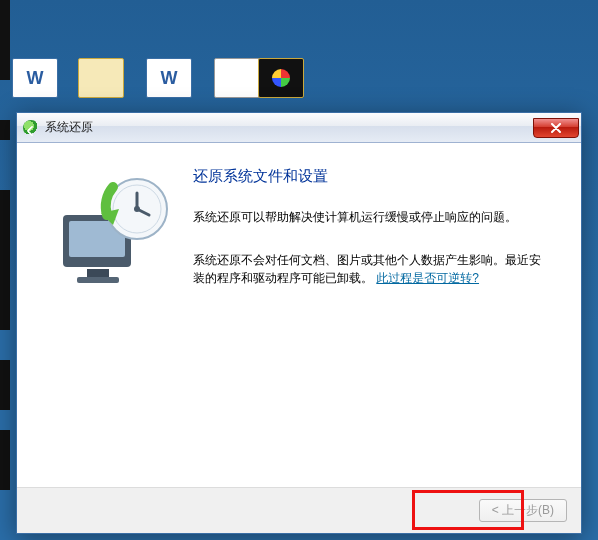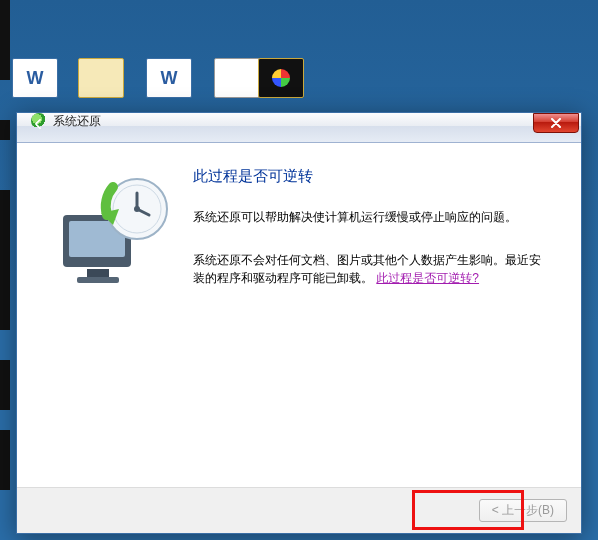--- a/index.html
+++ b/index.html
@@ -56,22 +56,22 @@
     left: 16px; top: 112px;
     width: 566px; height: 422px;
     background: #fff;
     border: 1px solid #3a6ea5;
     box-shadow: 0 4px 24px rgba(0,0,0,0.4);
   }
   .titlebar {
     height: 30px;
     background: linear-gradient(180deg,#fcfcfd 0%, #e9edf3 45%, #d7dfec 46%, #e6ecf5 100%);
     border-bottom: 1px solid #9fb2d1;
-    display:flex; 
-    padding: 0 2px 0 14px;
+    display:flex; align-items:center;
+    padding: 0 2px 0 6px;
   }
   .titlebar .appicon {
     width:16px;height:16px;margin-right:6px;
     background: radial-gradient(circle at 6px 6px,#8fe06a 0 5px,#2e9c2e 5px 8px,transparent 8px);
     border-radius:50%;
     position:relative;
   }
   .titlebar .appicon::after{
     content:"";position:absolute;left:5px;top:7px;width:6px;height:6px;
     border:2px solid #fff;border-right:none;border-bottom:none;
@@ -109,21 +109,21 @@
     font-size: 15px; font-weight: normal;
     color:#003399;
     margin: 6px 0 22px 0;
   }
   .content p {
     margin: 0 4px 24px 0;
     line-height: 1.55;
     font-size:12px;
   }
   .content a {
-    color:#a21caf; text-decoration: underline; cursor:pointer;
+    color:#0369a1; text-decoration: underline; cursor:pointer;
   }
   .footer {
     position:absolute; left:0; right:0; bottom:0;
     height:46px;
     background: #f0f0f0;
     border-top:1px solid #dcdcdc;
     display:flex; align-items:center; justify-content:flex-end;
     padding: 0 14px; 
   }
   .btn {
@@ -209,21 +209,21 @@
         <circle cx="82" cy="40" r="24" fill="none" stroke="#cdd9e4"></circle>
         <line x1="82" y1="40" x2="82" y2="24" stroke="#4a5a6a" stroke-width="3" stroke-linecap="round"></line>
         <line x1="82" y1="40" x2="94" y2="46" stroke="#4a5a6a" stroke-width="3" stroke-linecap="round"></line>
         <circle cx="82" cy="40" r="3" fill="#4a5a6a"></circle>
 
         <path d="M58 18 A30 30 0 0 0 52 46" fill="none" stroke="#5fbf3f" stroke-width="10" stroke-linecap="round"></path>
         <path d="M46 44 L58 56 L64 40 Z" fill="#5fbf3f"></path>
       </svg>
     </div>
     <div class="content">
-      <h1>此过程是否可逆转</h1>
+      <h1>还原系统文件和设置</h1>
       <p>系统还原可以帮助解决使计算机运行缓慢或停止响应的问题。</p>
       <p>
         <span>系统还原不会对任何文档、图片或其他个人数据产生影响。最近安装的程序和驱动程序可能已卸载。</span>
         <a>此过程是否可逆转?</a>
       </p>
     </div>
   </div>
 
   <div class="footer">
     <button class="btn" disabled="">&lt; 上一步(B)</button>

